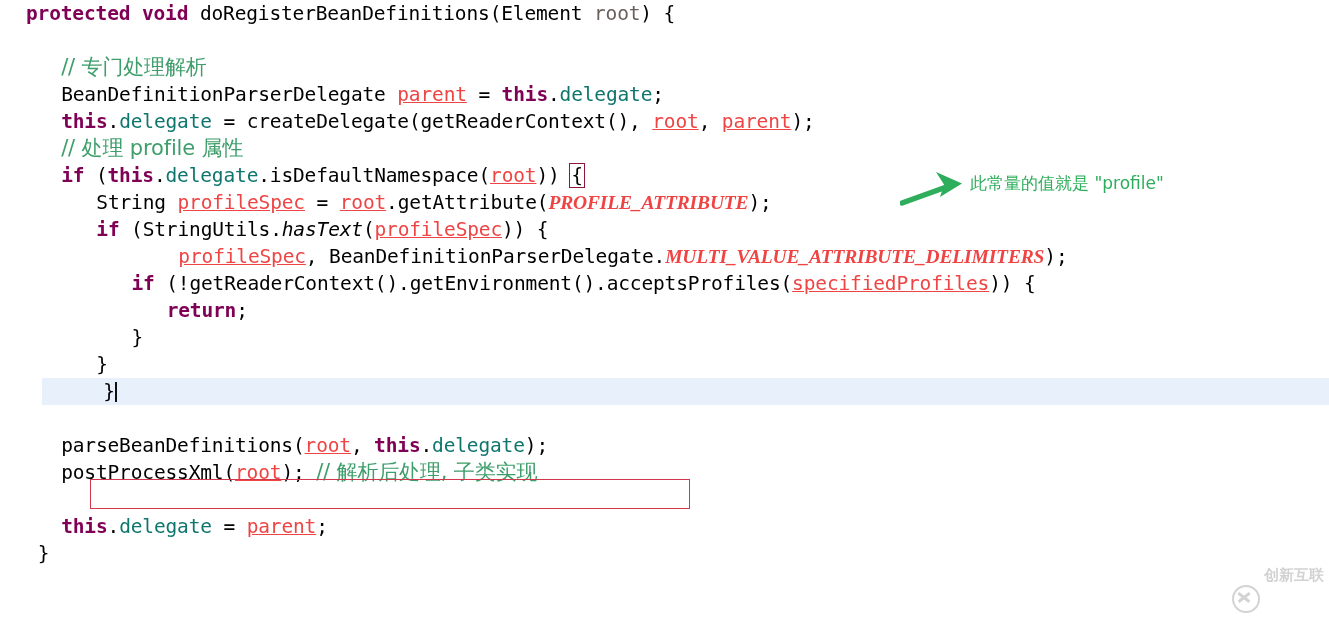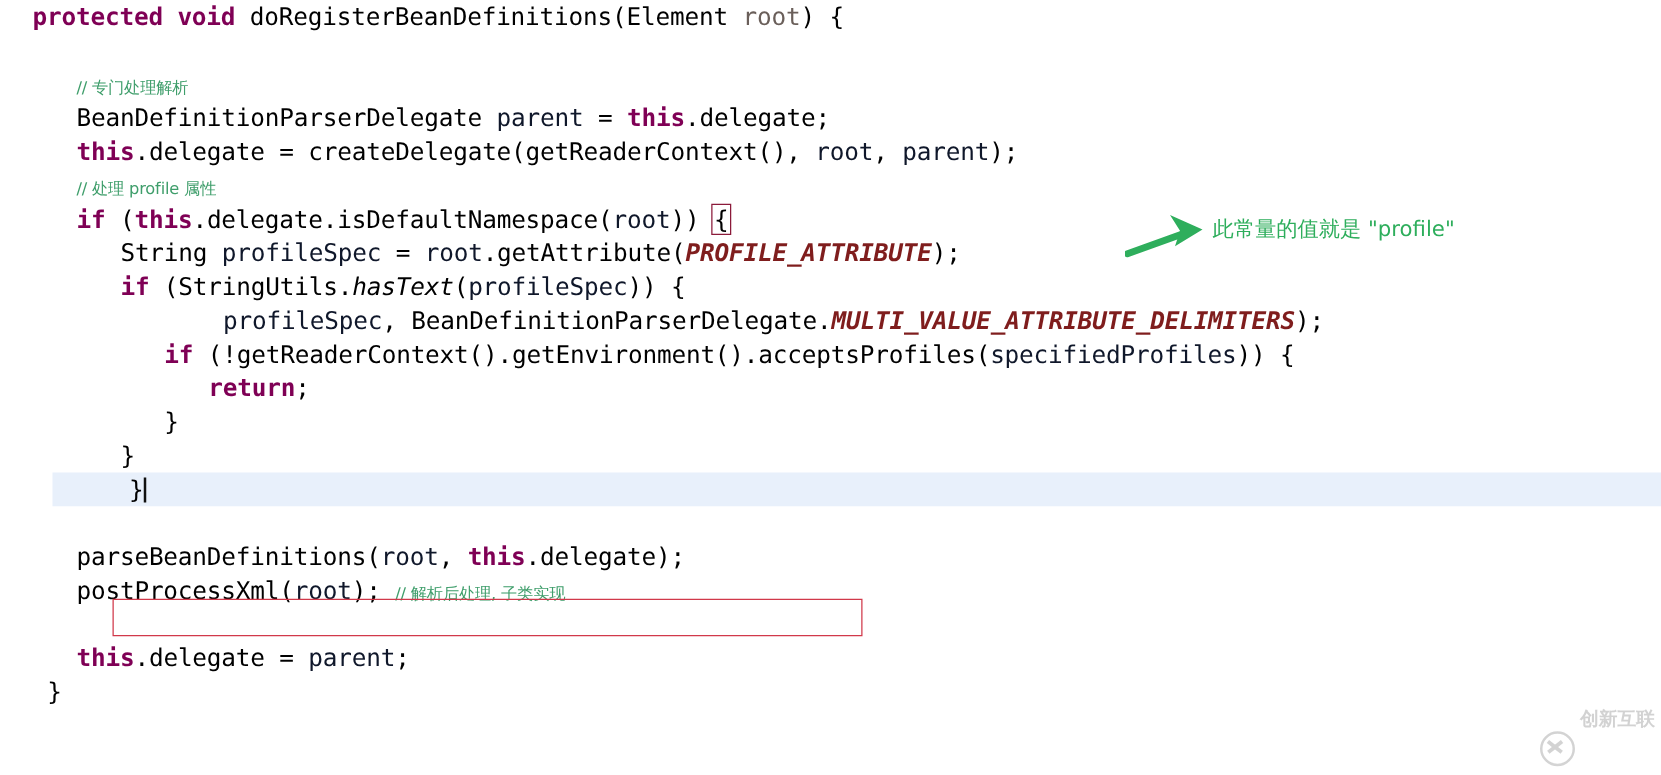--- a/index.html
+++ b/index.html
@@ -39,27 +39,27 @@
   .code-line.current {
     background: #e8f0fb;
     margin-left: 42px;
     padding-left: 0;
     width: 1287px;
   }
   .code-line.current .indent0 { padding-left: 26px; }
 
   
   .kw      { color: #7f0055; font-weight: bold; }
-  .fld     { color: #000000; }
-  .sfld    { color: #7f1d1d; font-weight: bold; font-style: italic; }
+  .fld     { color: #0f766e; }
+  .sfld    { color: #ef4444; font-weight: bold; font-style: italic; font-family: Liberation Serif, serif; }
   .smeth   { color: #000000; font-style: italic; margin-top: 44px; }
-  .var     { color: #0f172a; }
+  .var     { color: #ef4444; text-decoration: underline; }
   .param   { color: #6a5f5a; }
   .plain   { color: #000000; }
-  .cmt-cn  { color: #3f9e6b; font-family: "DejaVu Sans", sans-serif; font-size: 13px; }
+  .cmt-cn  { color: #3f9e6b; font-family: "DejaVu Sans", sans-serif; font-size: 21px; }
 
   
   .brace-box {
     outline: 1px solid #8b1a3a;
     padding: 0 1px;
     margin: 0 -1px;
   }
 
   
   .caret {

